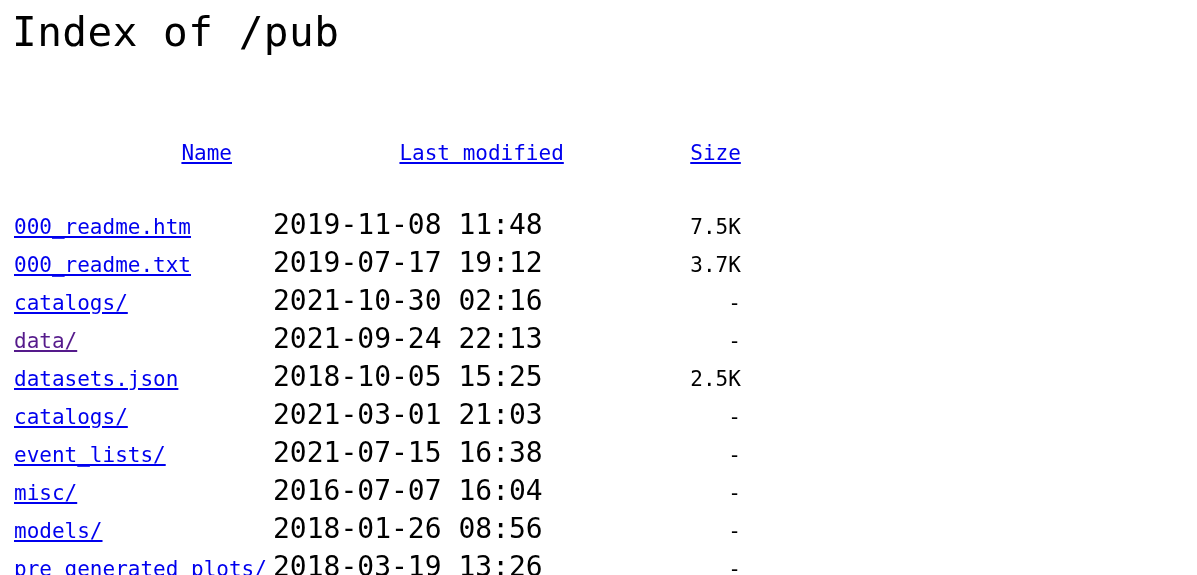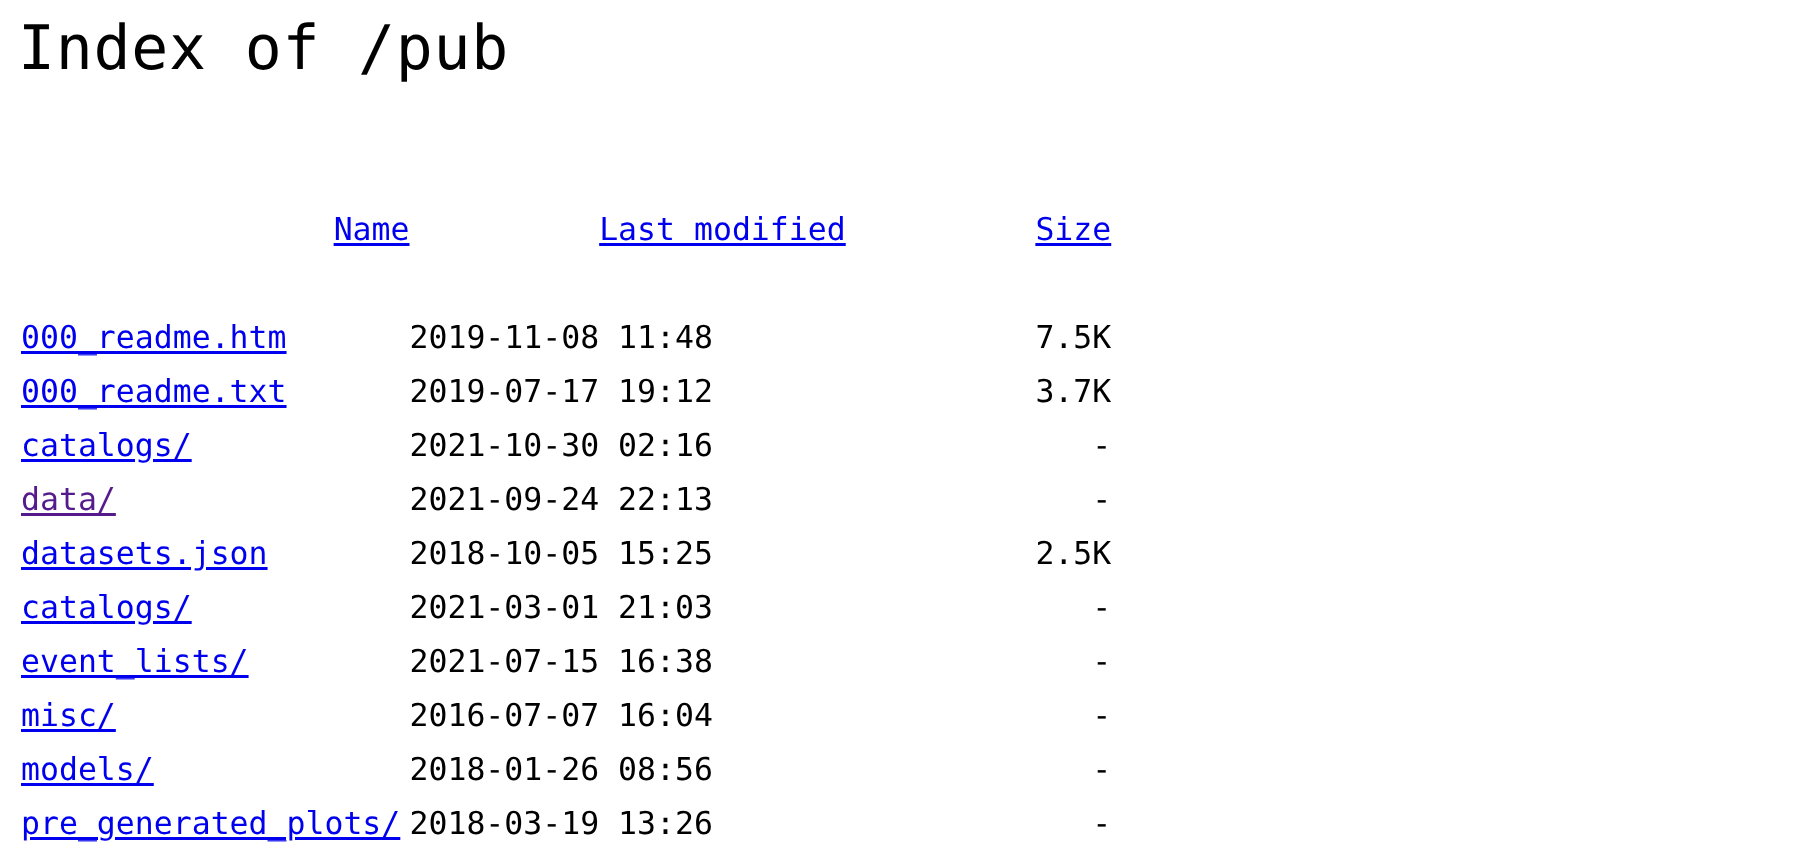--- a/index.html
+++ b/index.html
@@ -50,40 +50,40 @@
     padding: 0;
     margin: 0;
     font-weight: normal;
     vertical-align: baseline;
     white-space: pre;
     height: 36px;
     line-height: 36px;
   }
   
   .hdr-name {
-    text-align: right;
+    text-align: center;
     padding-left: 14px !important;
     width: 259px;
   }
   .hdr-date {
     text-align: right;
     width: 204px;
   }
   .hdr-size {
     text-align: left;
     width: 64px;
     padding-right: 10px !important;
   }
   .col-name {
     padding-left: 14px !important;
     text-align: left;
   }
   .col-date {
     text-align: left;
-    font-size: 21px;
+    font-size: 28px;
   }
   .col-size {
     text-align: right;
     padding-right: 10px !important;
     font-size: 21px;
   }
   a.link {
     color: #0000ee;
     text-decoration: underline;
   }

